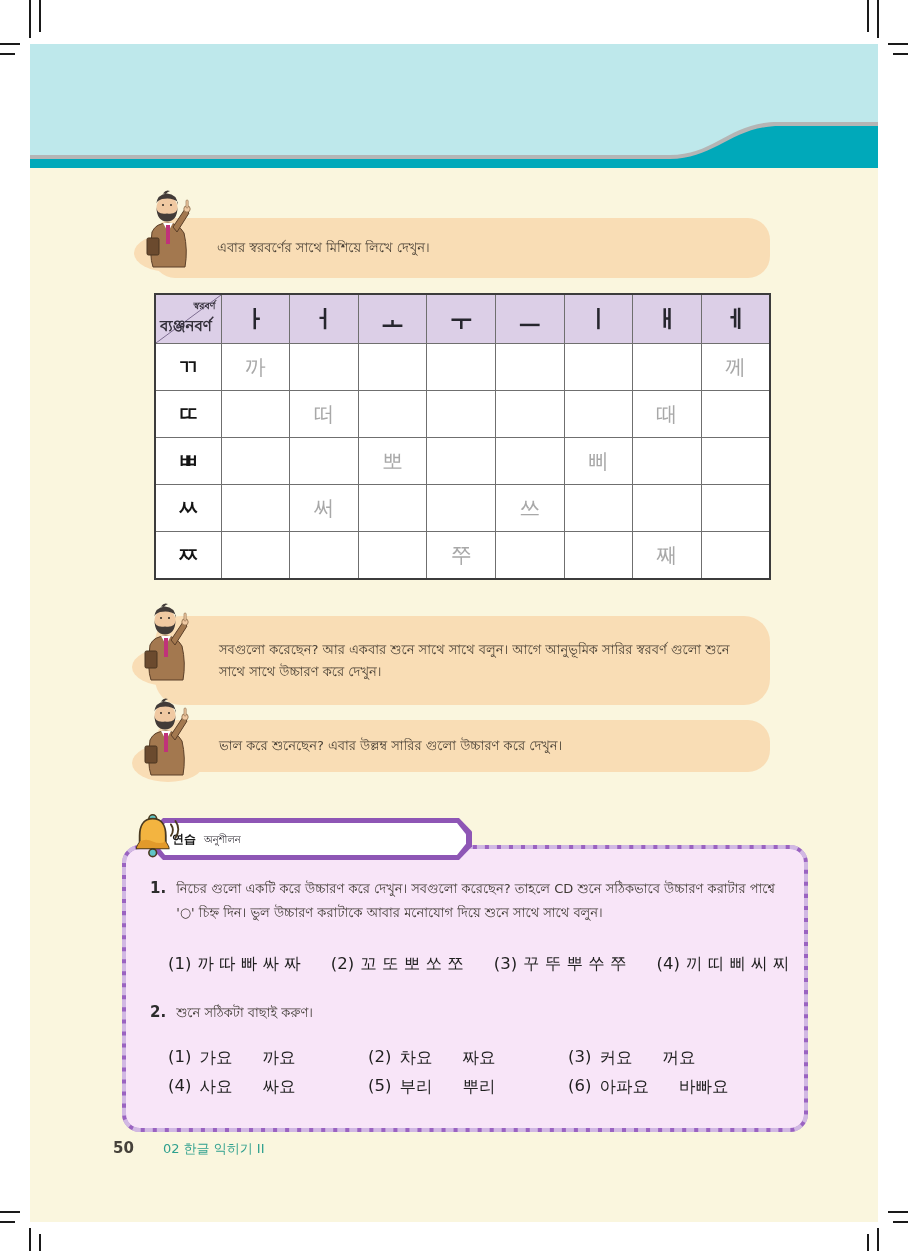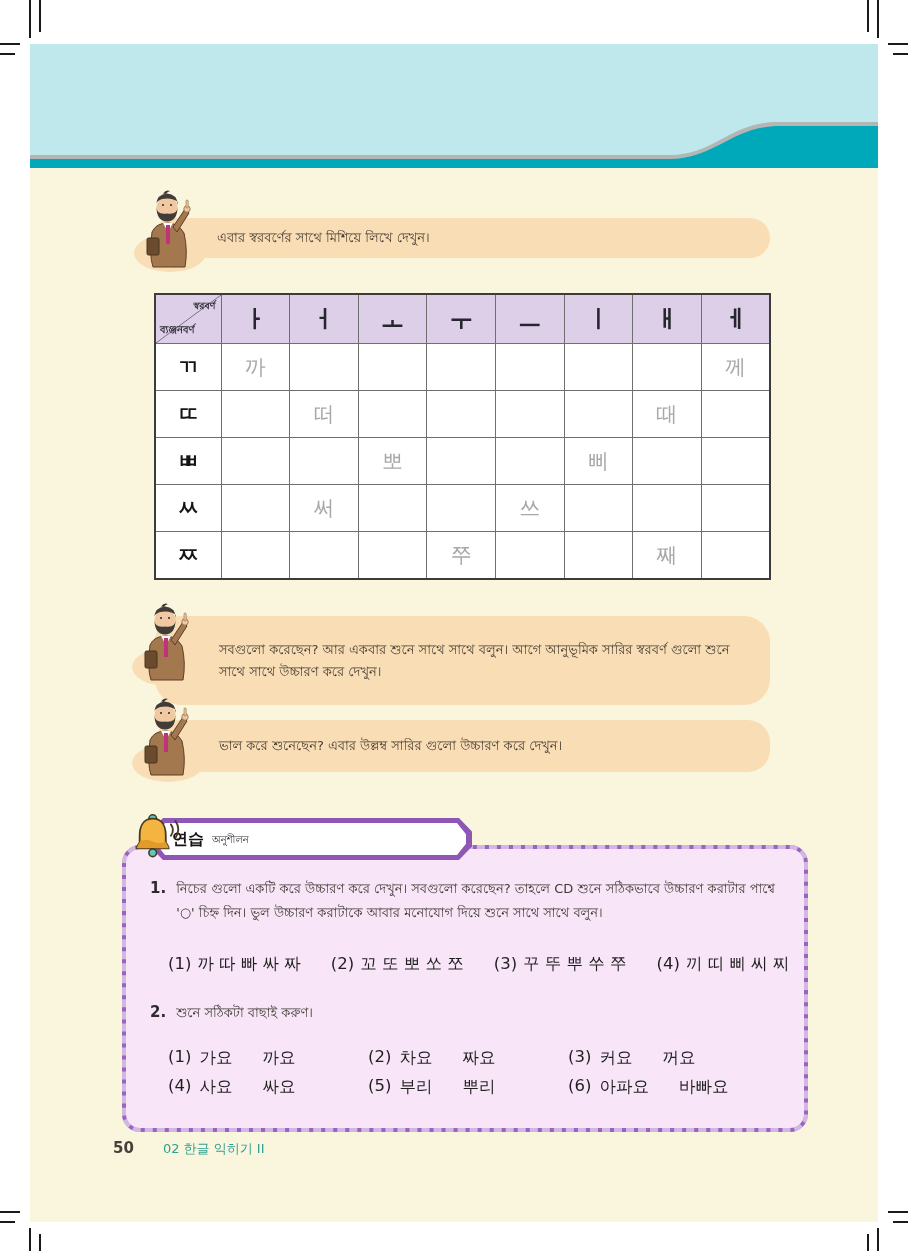--- a/index.html
+++ b/index.html
@@ -23,33 +23,33 @@
 
   
   .mix-table { position:absolute; left:124px; top:249px; width:617px; height:285px; border-collapse:collapse; table-layout:fixed; background:#fff; border:2px solid #3c3c3c; }
   .mix-table th, .mix-table td { border:1px solid #6f6f6f; text-align:center; vertical-align:middle; padding:0; }
   .mix-table thead tr { height:48px; }
   .mix-table tbody tr { height:47px; }
   .corner-cell { width:66px; background:#DCCFE7; position:relative; padding:0;margin-left:32px; }
   .corner-inner { position:relative; width:100%; height:48px;
     background-image:linear-gradient(to bottom right, rgba(0,0,0,0) calc(50% - 0.8px), #7d6c90 50%, rgba(0,0,0,0) calc(50% + 0.8px)); }
   .corner-top { position:absolute; top:4px; right:5px; font-size:9.5px; color:#332f3a; }
-  .corner-bottom { position:absolute; bottom:4px; left:4px; font-size:10px; color:#332f3a; }
+  .corner-bottom { position:absolute; bottom:4px; left:4px; font-size:15px; color:#332f3a; }
   .vowel-th { background:#DCCFE7; font-size:24px; font-weight:bold; color:#26262e; }
   .consonant-th { font-size:21px; font-weight:bold; color:#141414; background:#fff; }
   .mix-cell { font-size:21px; color:#A8A8A8; background:#fff; }
 
   
   .panel { position:absolute; left:92px; top:801px; width:686px; height:287px; background:#F8E5F8; border:4px solid #9A63C1; border-radius:18px; }
   .panel::before { content:""; position:absolute; inset:-4px; border:4px dashed rgba(255,255,255,0.55); border-radius:18px; pointer-events:none; }
   .practice-label { position:absolute; left:120px; top:774px; width:322px; height:42px; background:#8E56B5; z-index:4;
     clip-path:polygon(13px 0%, calc(100% - 13px) 0%, 100% 32%, 100% 68%, calc(100% - 13px) 100%, 13px 100%, 0% 68%, 0% 32%); }
   .practice-label-inner { position:absolute; left:6px; top:5px; right:6px; bottom:5px; background:#ffffff; display:flex; align-items:center; padding-left:16px; gap:8px;
     clip-path:polygon(9px 0%, calc(100% - 9px) 0%, 100% 35%, 100% 65%, calc(100% - 9px) 100%, 9px 100%, 0% 65%, 0% 35%); }
-  .practice-ko { font-size:16px; font-weight:bold; color:#141414; }
+  .practice-ko { font-size:12px; font-weight:bold; color:#141414; }
   .practice-bn { font-size:10px; color:#2e2a33; padding-top:3px; }
   .bell { position:absolute; left:100px; top:766px; width:50px; height:56px; z-index:5; }
 
   .ex-head { position:absolute; display:flex; gap:10px; font-size:13px; color:#3f3a33; line-height:1.85; }
   .ex-num { font-size:15px; font-weight:bold; color:#2c2c2c; line-height:1.5; }
   .ex1-head { left:24px; top:28px; width:636px; }
   .ex1-items { position:absolute; left:42px; top:104px; display:flex; gap:30px; font-size:16.5px; color:#1f1f1f; white-space:nowrap; }
   .ex1-items .label { margin-right:6px; }
   .ex2-head { left:24px; top:152px; }
   .ex2-rows { position:absolute; left:42px; top:198px; display:flex; flex-direction:column; gap:7px; font-size:16.5px; color:#1f1f1f; }
@@ -87,21 +87,21 @@
 
   <div class="page">
 
     <svg class="band" viewBox="0 0 848 124" preserveAspectRatio="none">
       <rect x="0" y="0" width="848" height="124" fill="#BEE8EB"></rect>
       <path d="M0,111 H640 C685,111 700,78 748,78 H848 V124 H0 Z" fill="#B5B5B5"></path>
       <path d="M0,115 H640 C685,115 702,82 750,82 H848 V124 H0 Z" fill="#00A9BA"></path>
     </svg>
 
     <div class="char-bump" style="left:104px;top:190px;"></div>
-    <div class="bubble" style="left:123px;top:174px;width:617px;height:40px;">
+    <div class="bubble" style="left:123px;top:174px;width:617px;height:60px;">
       <span>এবার স্বরবর্ণের সাথে মিশিয়ে লিখে দেখুন।</span>
     </div>
     <svg class="char" style="left:110px;top:146px;" viewBox="0 0 56 78">
       <path d="M12,42 Q9,66 13,77 L45,77 Q48,60 44,43 Q38,33 28,33 Q16,33 12,42 Z" fill="#A3784F" stroke="#5b3f28" stroke-width="1"></path>
       <path d="M37,42 L49,23 L45,19 L33,37 Z" fill="#A3784F" stroke="#5b3f28" stroke-width="1"></path>
       <rect x="7" y="48" width="12" height="17" rx="1.5" fill="#6B4A2E" stroke="#4a3420" stroke-width="1"></rect>
       <circle cx="47" cy="19" r="3.2" fill="#F0C9A2" stroke="#8a6a48" stroke-width="0.8"></circle>
       <rect x="46" y="10" width="2.2" height="8" rx="1" fill="#F0C9A2" stroke="#8a6a48" stroke-width="0.6"></rect>
       <polygon points="23,33 33,33 28,42" fill="#ffffff"></polygon>
       <polygon points="26,35 30,35 30,54 26,54" fill="#C0327A"></polygon>

